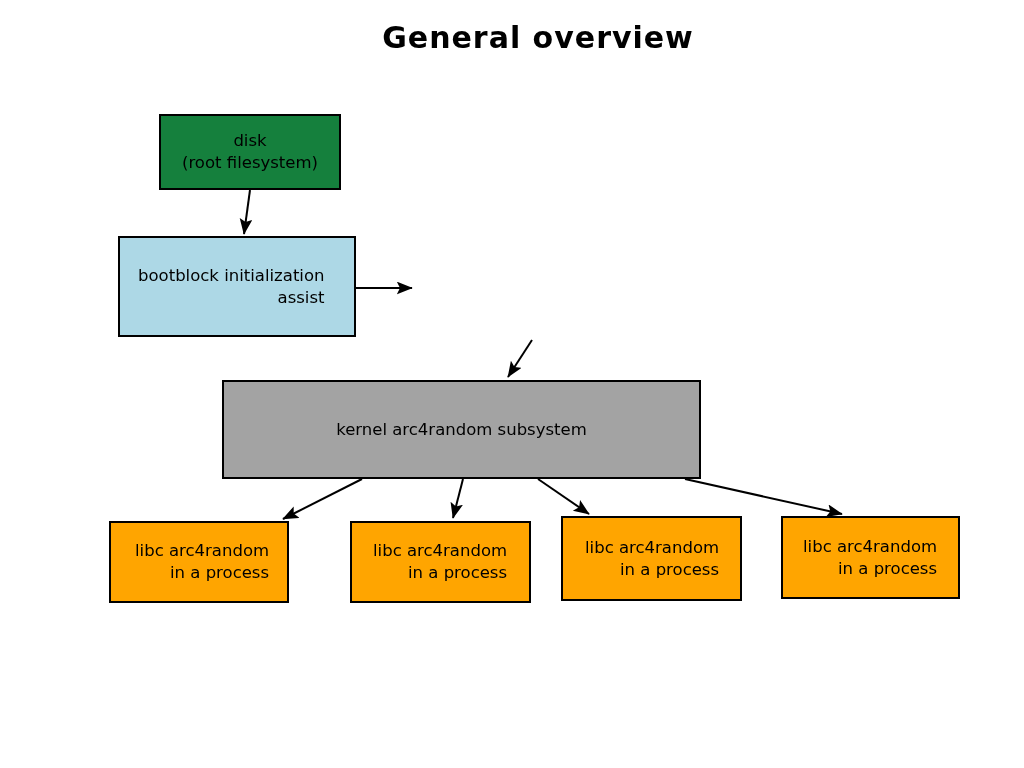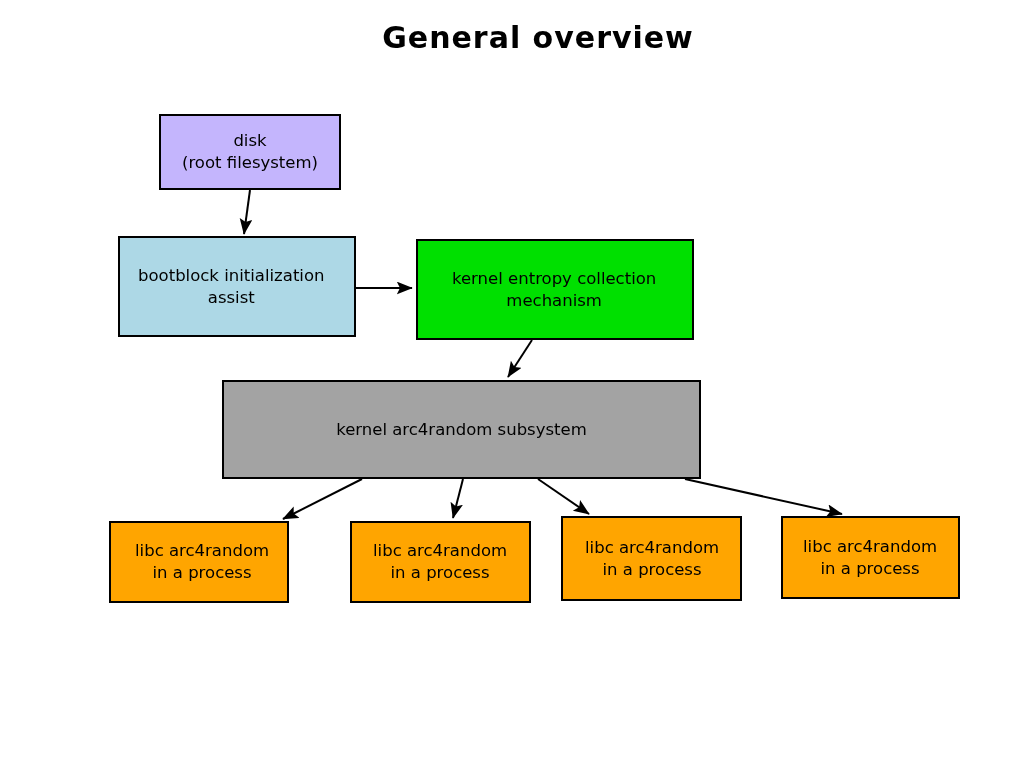--- a/index.html
+++ b/index.html
@@ -39,21 +39,21 @@
     flex-direction: column;
     justify-content: center;
     white-space: pre-line;
   }
   .node.center {
     align-items: center;
     text-align: center;
   }
   .node.left {
     align-items: flex-start;
-    text-align: center;
+    text-align: right;
   }
   .node .label {
     display: block;
   }
   svg#edges {
     position: absolute;
     left: 0;
     top: 0;
     width: 1024px;
     height: 768px;
@@ -77,34 +77,30 @@
         <line x1="224" y1="190" x2="218" y2="234" stroke="#000000" stroke-width="2" marker-end="url(#arrowhead)"></line>
         <line x1="330" y1="288" x2="386" y2="288" stroke="#000000" stroke-width="2" marker-end="url(#arrowhead)"></line>
         <line x1="506" y1="340" x2="482" y2="377" stroke="#000000" stroke-width="2" marker-end="url(#arrowhead)"></line>
         <line x1="336" y1="479" x2="257" y2="519" stroke="#000000" stroke-width="2" marker-end="url(#arrowhead)"></line>
         <line x1="437" y1="479" x2="427" y2="518" stroke="#000000" stroke-width="2" marker-end="url(#arrowhead)"></line>
         <line x1="512" y1="479" x2="563" y2="514" stroke="#000000" stroke-width="2" marker-end="url(#arrowhead)"></line>
         <line x1="659" y1="479" x2="816" y2="514" stroke="#000000" stroke-width="2" marker-end="url(#arrowhead)"></line>
       </g>
   </svg>
 
-  <div class="node center" style="left: 133px; top: 114px; width: 182px; height: 76px; background: #c4b5fd;">
+  <div class="node center" style="left: 133px; top: 114px; width: 182px; height: 76px; background: #15803d;">
     <span class="label">disk
 (root filesystem)</span>
   </div>
 
   <div class="node left" style="left: 92px; top: 236px; width: 238px; height: 101px; background: rgb(173, 216, 230); padding-left: 18px;">
     <span class="label">bootblock initialization
 assist</span>
   </div>
 
-  <div class="node left" style="left: 390px; top: 239px; width: 278px; height: 101px; background: rgb(0, 224, 0); padding-left: 34px;">
-    <span class="label">kernel entropy collection
-mechanism</span>
-  </div>
 
   <div class="node center" style="left: 196px; top: 380px; width: 479px; height: 99px; background: #a3a3a3;">
     <span class="label">kernel arc4random subsystem</span>
   </div>
 
   <div class="node left" style="left: 83px; top: 521px; width: 180px; height: 82px; background: rgb(255, 165, 0); padding-left: 24px;">
     <span class="label">libc arc4random
 in a process</span>
   </div>
 

